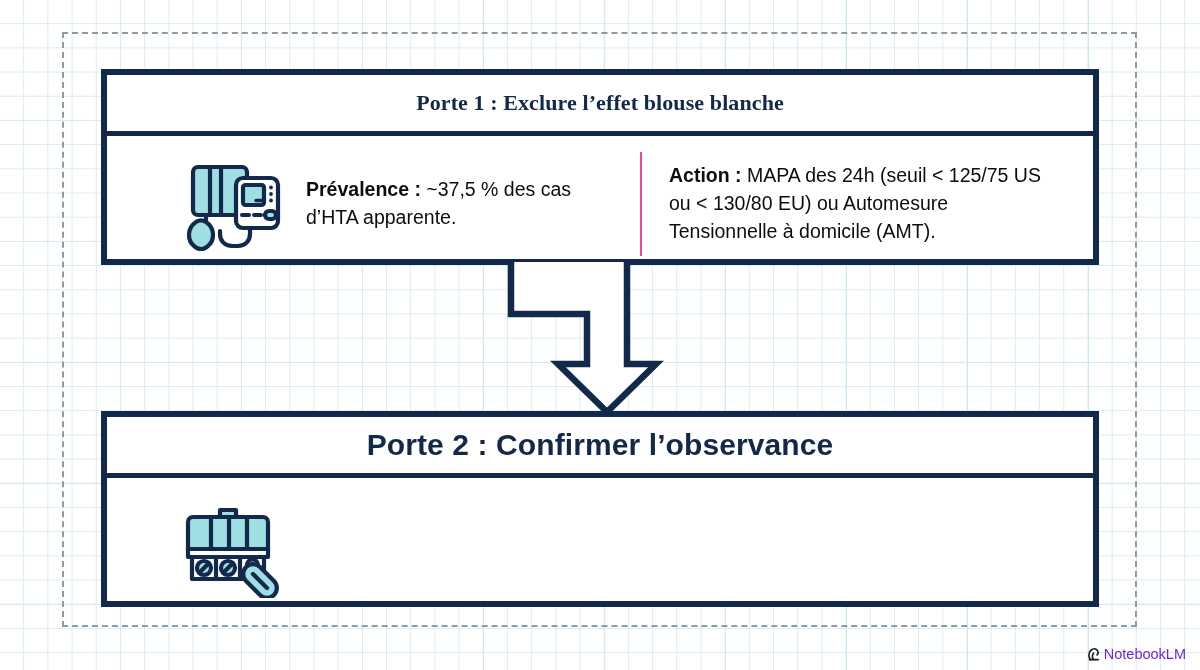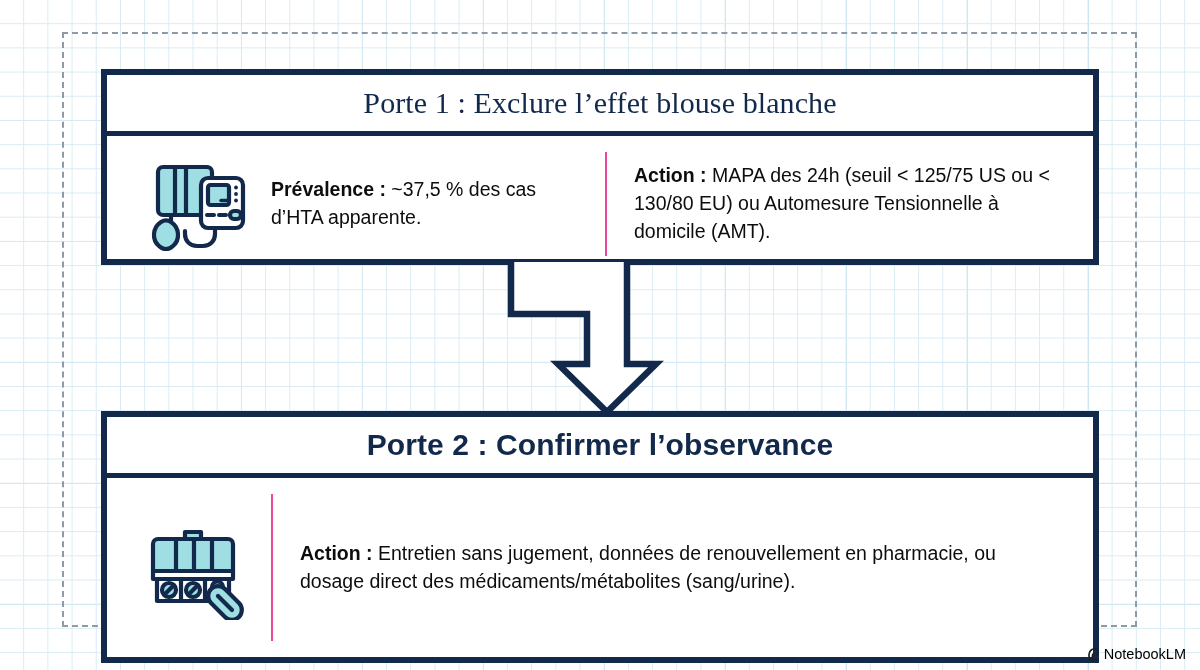--- a/index.html
+++ b/index.html
@@ -50,50 +50,51 @@
   
   .card {
     position: absolute;
     background: #ffffff;
     border: 6px solid #13294b;
     display: flex;
     flex-direction: column;
   }
 
   #card-porte-1 { left: 101px; top: 69px;  width: 998px; height: 196px; }
-  #card-porte-2 { left: 101px; top: 411px; width: 998px; height: 252px; }
+  #card-porte-2 { left: 101px; top: 411px; width: 998px; height: 196px; }
 
   .card-title {
     height: 61px;
     border-bottom: 5px solid #13294b;
     display: flex;
     align-items: center;
     justify-content: center;
     color: #13294b;
     letter-spacing: 0.1px;
     flex: none;
   }
 
   .title-serif {
     font-family: "Liberation Serif", "DejaVu Serif", serif;
-    font-weight: normal;
-    font-size: 30px;
+    font-weight: bold;
+    font-size: 22px;
   }
 
   .title-sans {
     font-family: "Liberation Sans", sans-serif;
     font-weight: bold;
     font-size: 30px;
   }
 
   .card-body {
     flex: 1;
     display: flex;
     align-items: stretch;
     padding: 16px;
+    margin-left: 35px;
   }
 
   .icon-cell {
     width: 148px;
     flex: none;
     display: flex;
     align-items: center;
     justify-content: center;
   }
 
@@ -129,21 +130,21 @@
     height: 152px;
   }
 
   
   #watermark {
     position: absolute;
     right: 14px;
     bottom: 8px;
     display: flex;
     align-items: center;
-    color: #000000;
+    color: #6d28d9;
     font-size: 14.5px;
   }
   #watermark svg { display: block; }
 </style>
 </head>
 <body>
 
 <div id="canvas"></div>
 <div id="dashed-frame"></div>
 
@@ -242,25 +243,20 @@
           <rect x="67" y="65.5" width="11" height="17" rx="5.5" fill="#9fdfe3"></rect>
           <line x1="67" y1="74" x2="78" y2="74"></line>
 
           <path d="M80 73 l14 14 a9.9 9.9 0 0 1 -14 14 l-14 -14 a9.9 9.9 0 0 1 14 -14 z" fill="#9fdfe3"></path>
           <line x1="73" y1="80" x2="87" y2="94"></line>
         </g>
       </svg>
     </div>
 
 
-    <div class="text-cell cell-action">
-      <p>
-        <span class="lead">Action :</span><span> Entretien sans jugement, données de renouvellement en pharmacie, ou dosage direct des médicaments/métabolites (sang/urine).</span>
-      </p>
-    </div>
 
   </div>
 </div>
 
 <div id="watermark">
   <span>
     <svg width="17" height="15" viewBox="0 0 17 15" aria-hidden="true">
       <path d="M3.4 12.6 C1.4 10.6 1.4 6.1 3.6 3.6 C5.3 1.7 8.1 1.4 9.9 2.9
                C11.4 4.2 11.4 6.6 10.1 7.9" fill="none" stroke="#1f1f1f" stroke-width="1.7" stroke-linecap="round"></path>
       <path d="M6.6 12.6 C4.9 11 5.0 7.7 6.7 6.2" fill="none" stroke="#1f1f1f" stroke-width="1.7" stroke-linecap="round"></path>

